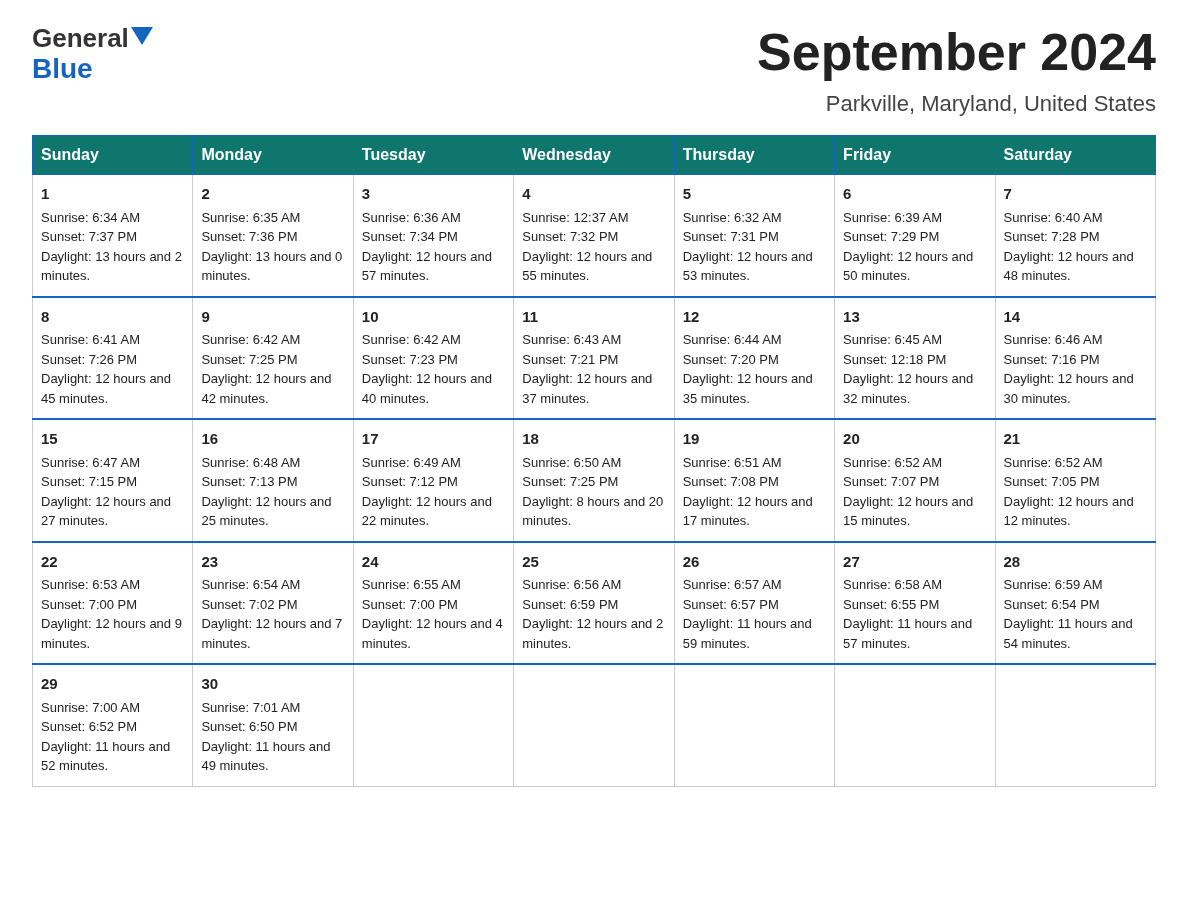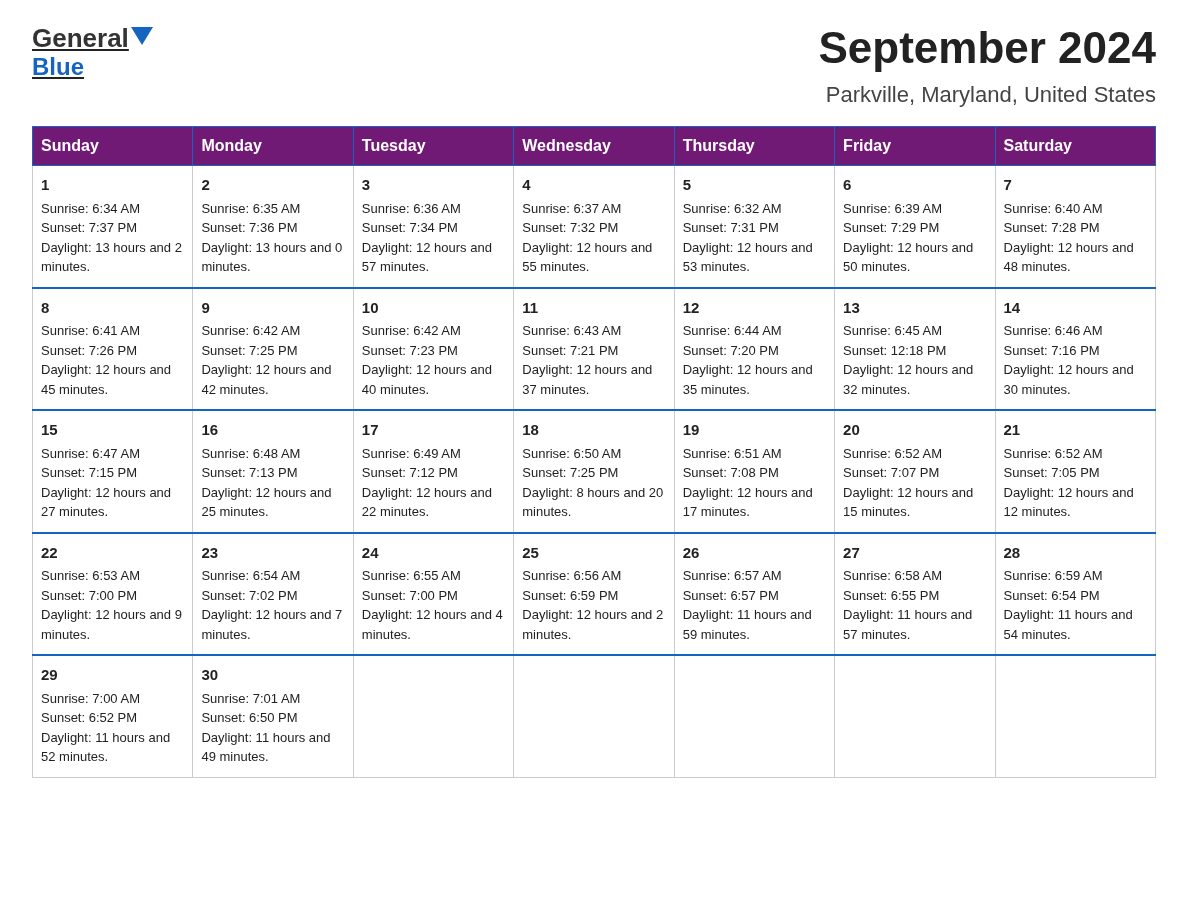--- a/index.html
+++ b/index.html
@@ -14,54 +14,53 @@
     .header {
       display: flex;
       justify-content: space-between;
       align-items: flex-start;
       margin-bottom: 18px;
     }
     .logo {
       display: flex;
       flex-direction: column;
       align-items: flex-start;
-      text-decoration: underline;
     }
     .logo-text {
       font-size: 26px;
       font-weight: bold;
       color: #333;
       line-height: 1.1;
     }
     .logo-blue {
       color: #1565c0;
-      font-size: 24px;
+      font-size: 28px;
       font-weight: bold;
     }
     .title-area {
       text-align: right;
     }
     .month-title {
-      font-size: 44px;
+      font-size: 52px;
       font-weight: bold;
       color: #222;
       line-height: 1.1;
     }
     .location-title {
       font-size: 22px;
       color: #444;
       margin-top: 10px;
     }
     table {
       width: 100%;
       border-collapse: collapse;
       table-layout: fixed;
     }
     thead tr th {
-      background: #701a75;
+      background: #0f766e;
       color: #fff;
       font-size: 16px;
       font-weight: 600;
       padding: 10px 8px;
       text-align: left;
       border: 1px solid #1565c0;
     }
     tbody tr td {
       vertical-align: top;
       padding: 8px 8px 10px 8px;
@@ -118,21 +117,21 @@
         <th>Thursday</th>
         <th>Friday</th>
         <th>Saturday</th>
       </tr>
   </thead>
   <tbody id="calendar-body">
   <tr>
         <td><span class="day-number">1</span><span>Sunrise: 6:34 AM</span><br><span>Sunset: 7:37 PM</span><br><span>Daylight: 13 hours and 2 minutes.</span></td>
         <td><span class="day-number">2</span><span>Sunrise: 6:35 AM</span><br><span>Sunset: 7:36 PM</span><br><span>Daylight: 13 hours and 0 minutes.</span></td>
         <td><span class="day-number">3</span><span>Sunrise: 6:36 AM</span><br><span>Sunset: 7:34 PM</span><br><span>Daylight: 12 hours and 57 minutes.</span></td>
-        <td><span class="day-number">4</span><span>Sunrise: 6:37 AM</span><br><span>Sunset: 7:32 PM</span><br><span>Daylight: 12 hours and 55 minutes.</span></td>
+        <td><span class="day-number">4</span><span>Sunrise: 12:37 AM</span><br><span>Sunset: 7:32 PM</span><br><span>Daylight: 12 hours and 55 minutes.</span></td>
         <td><span class="day-number">5</span><span>Sunrise: 6:32 AM</span><br><span>Sunset: 7:31 PM</span><br><span>Daylight: 12 hours and 53 minutes.</span></td>
         <td><span class="day-number">6</span><span>Sunrise: 6:39 AM</span><br><span>Sunset: 7:29 PM</span><br><span>Daylight: 12 hours and 50 minutes.</span></td>
         <td><span class="day-number">7</span><span>Sunrise: 6:40 AM</span><br><span>Sunset: 7:28 PM</span><br><span>Daylight: 12 hours and 48 minutes.</span></td>
       </tr>
       <tr>
         <td><span class="day-number">8</span><span>Sunrise: 6:41 AM</span><br><span>Sunset: 7:26 PM</span><br><span>Daylight: 12 hours and 45 minutes.</span></td>
         <td><span class="day-number">9</span><span>Sunrise: 6:42 AM</span><br><span>Sunset: 7:25 PM</span><br><span>Daylight: 12 hours and 42 minutes.</span></td>
         <td><span class="day-number">10</span><span>Sunrise: 6:42 AM</span><br><span>Sunset: 7:23 PM</span><br><span>Daylight: 12 hours and 40 minutes.</span></td>
         <td><span class="day-number">11</span><span>Sunrise: 6:43 AM</span><br><span>Sunset: 7:21 PM</span><br><span>Daylight: 12 hours and 37 minutes.</span></td>
         <td><span class="day-number">12</span><span>Sunrise: 6:44 AM</span><br><span>Sunset: 7:20 PM</span><br><span>Daylight: 12 hours and 35 minutes.</span></td>

